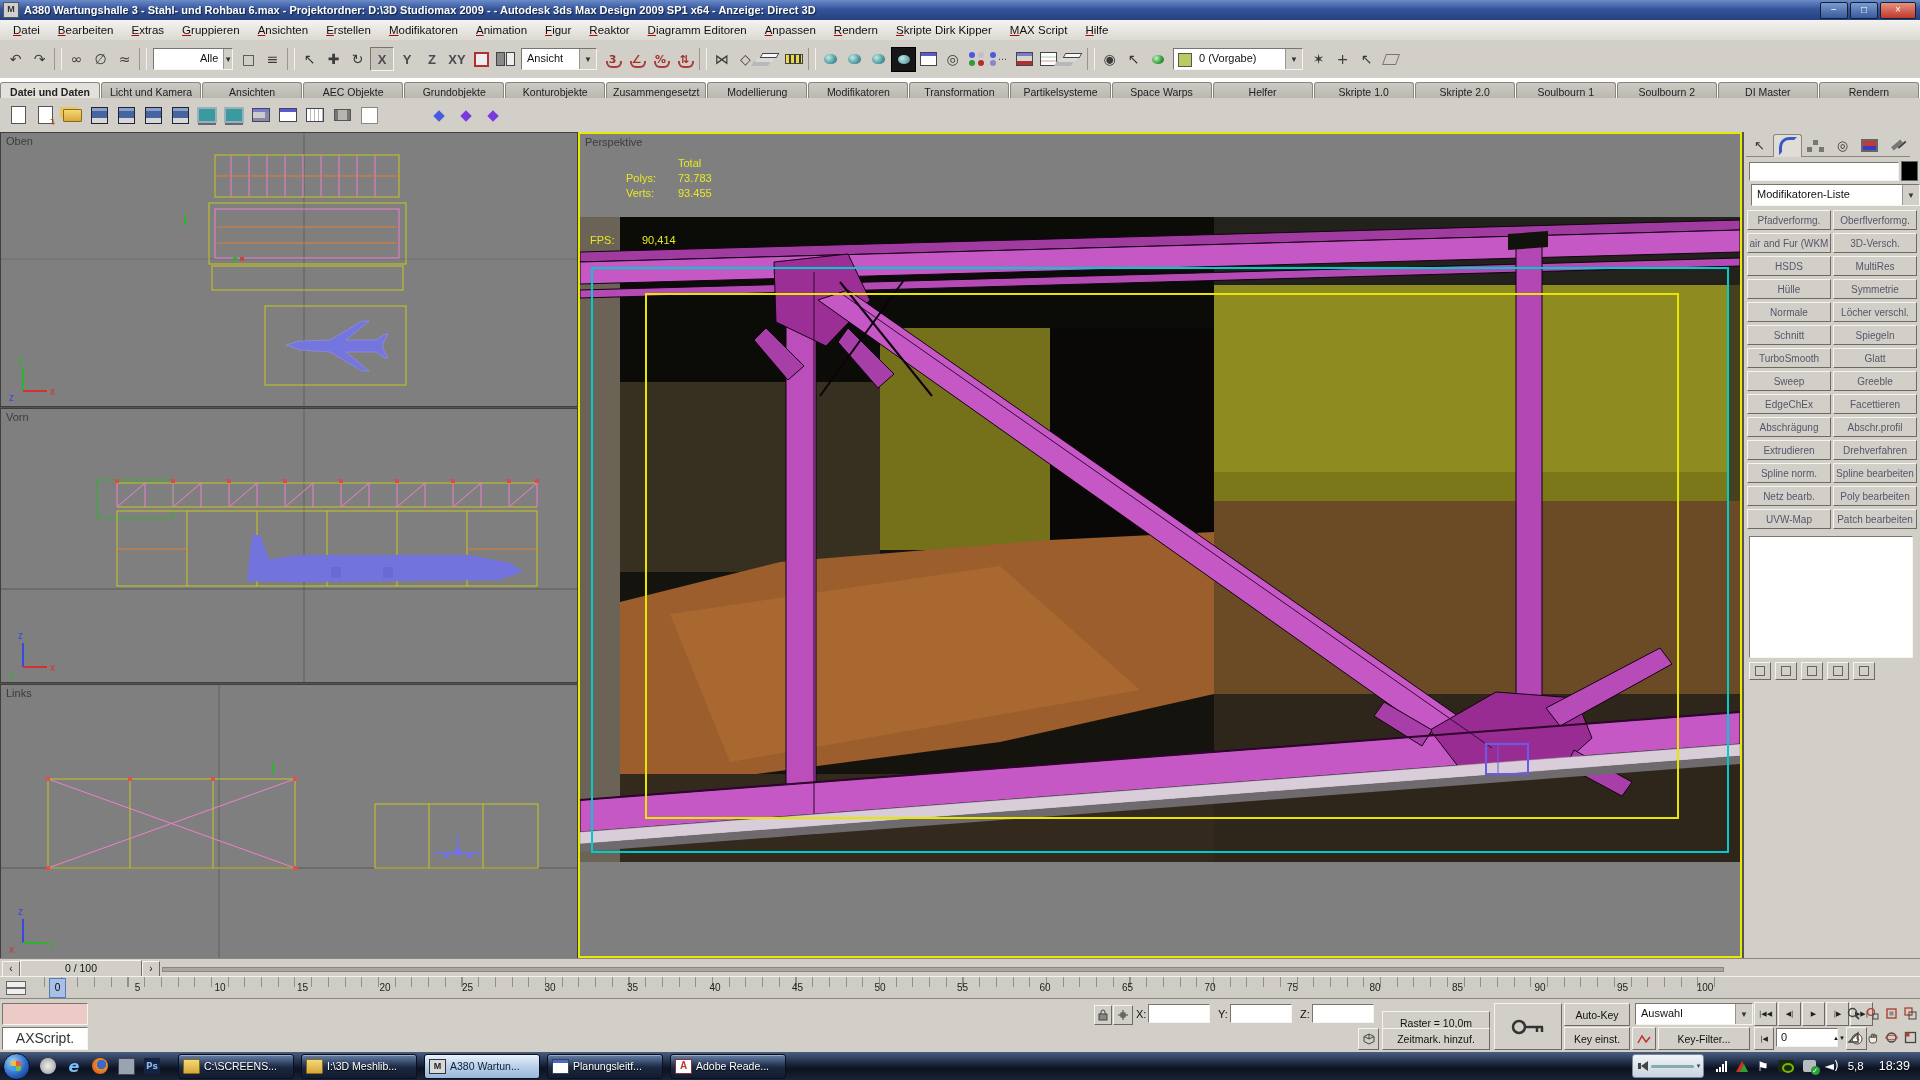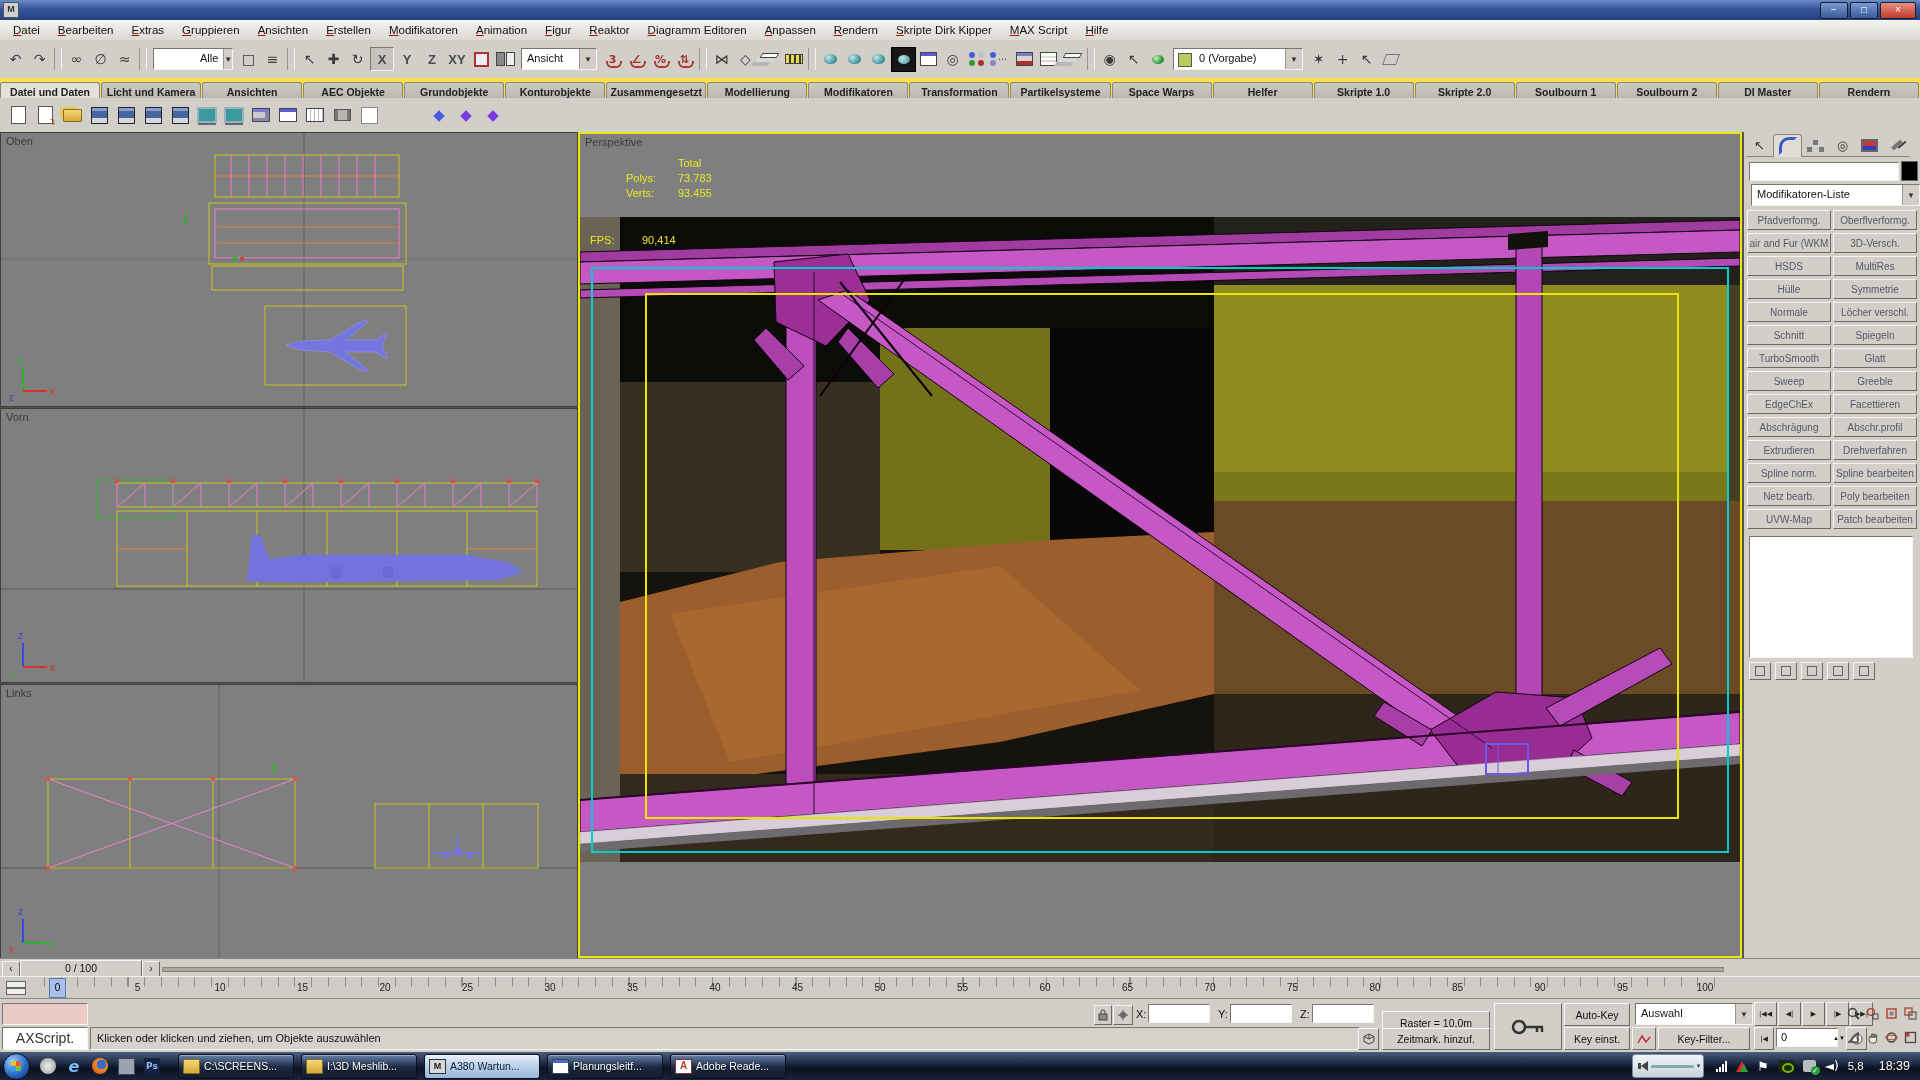--- a/index.html
+++ b/index.html
@@ -63,24 +63,24 @@
   .tbc.tb-boxarrow::before{content:"";width:12px;height:9px;border:1px solid #777;transform:skewX(-20deg);}
   .dd{height:20px;display:flex;align-items:stretch;border:1px solid;border-color:#7a766f #f6f4ef #f6f4ef #7a766f;background:#fff;margin:0 3px;}
   .dd .ddtx{padding:3px 5px 0 5px;font-size:11px;white-space:nowrap;}
   .dd .ddbtn{width:16px;background:#d2cfc8;border-left:1px solid #9a968f;color:#333;
     font-size:8px;display:flex;align-items:center;justify-content:center;}
   .axisbtn{width:22px;height:22px;display:flex;align-items:center;justify-content:center;
     font-size:13px;font-weight:bold;color:#4a4a52;border:1px solid transparent;}
   .axisbtn.active{border-color:#7a766f #f6f4ef #f6f4ef #7a766f;background:#c6c3bc;}
   .ddswatch{width:12px;height:12px;background:#b8cc60;border:1px solid #555;margin:4px 2px 0 4px;}
   
-  #tabbar{left:0;top:78px;width:1920px;height:20px;background:#fde047;display:flex;align-items:flex-end;padding-top:2px;}
+  #tabbar{left:0;top:78px;width:1920px;height:20px;background:#ffffff;display:flex;align-items:flex-end;padding-top:2px;}
   .tab{flex:1;height:17px;background:linear-gradient(#cdcac3,#b8b5ae);border:1px solid #8a867f;
     border-bottom:none;border-radius:3px 3px 0 0;font-size:10.5px;color:#222;
-    display:flex;align-items:center;justify-content:center;white-space:nowrap;overflow:hidden;margin-right:1px;font-weight:bold;}
+    display:flex;align-items:center;justify-content:center;white-space:nowrap;overflow:hidden;margin-right:1px;}
   .tab.active{background:#e4e1da;font-weight:bold;}
   
   #iconrow{left:0;top:98px;width:1920px;height:34px;background:#d2cfc8;border-bottom:2px solid #8a867f;
     display:flex;align-items:center;padding-left:6px;gap:3px;}
   .irc{width:24px;height:24px;display:flex;align-items:center;justify-content:center;position:relative;
     font-family:"DejaVu Sans",sans-serif;}
   .irc.spacer{width:40px;}
   .irc.ic-doc::before,.irc.ic-doc2::before{content:"";width:13px;height:16px;background:#fff;border:1px solid #555;}
   .irc.ic-doc2::after{content:"↴";position:absolute;right:1px;bottom:0;font-size:9px;color:#b05010;}
   .irc.ic-folder::before{content:"";width:17px;height:11px;background:linear-gradient(#f4d877,#d8a83a);
@@ -210,20 +210,21 @@
   #trayval,#traytime{color:#fff;font-size:11.5px;text-shadow:0 1px 1px #000;}
   #traytime{font-size:12.5px;margin-left:6px;}
 </style>
 </head>
 <body>
 
 <div id="app">
 
   <div id="titlebar" class="abs">
     <div id="titleicon">M</div>
+    <div id="titletext">A380 Wartungshalle 3 - Stahl- und Rohbau 6.max    - Projektordner: D:\3D Studiomax 2009    -     - Autodesk 3ds Max Design 2009 SP1  x64      - Anzeige: Direct 3D</div>
     <div id="winbtns">
       <div class="wbtn">−</div>
       <div class="wbtn">□</div>
       <div class="wbtn close">×</div>
     </div>
   </div>
 
   <div id="menubar" class="abs">
 
   <span class="menu-item">Datei</span>
@@ -809,21 +810,20 @@
         <span class="tick">90</span>
         <span class="tick">95</span>
         <span class="tick">100</span>
       </div>
     <div id="framemarker">0</div>
   </div>
 
   <div id="statusbar" class="abs">
     <div id="msmini" class="abs sunk"></div>
     <div id="mslabel" class="abs sunk">AXScript.</div>
-    <div id="promptline" class="abs sunk">Klicken oder klicken und ziehen, um Objekte auszuwählen</div>
 
     <div class="minibtn raised" style="left:1094px;top:6px;width:16px;height:18px;">
       <svg width="10" height="12" viewBox="0 0 10 12">
           <rect x="1" y="5" width="8" height="6" fill="#888" stroke="#444"></rect>
           <path d="M3 5 V3 a2 2 0 0 1 4 0 V5" fill="none" stroke="#444"></path>
         </svg>
     </div>
     <div class="minibtn raised" style="left:1113px;top:6px;width:18px;height:18px;">
       <svg width="12" height="12" viewBox="0 0 12 12">
           <line x1="6" y1="1" x2="6" y2="11" stroke="#444"></line>

